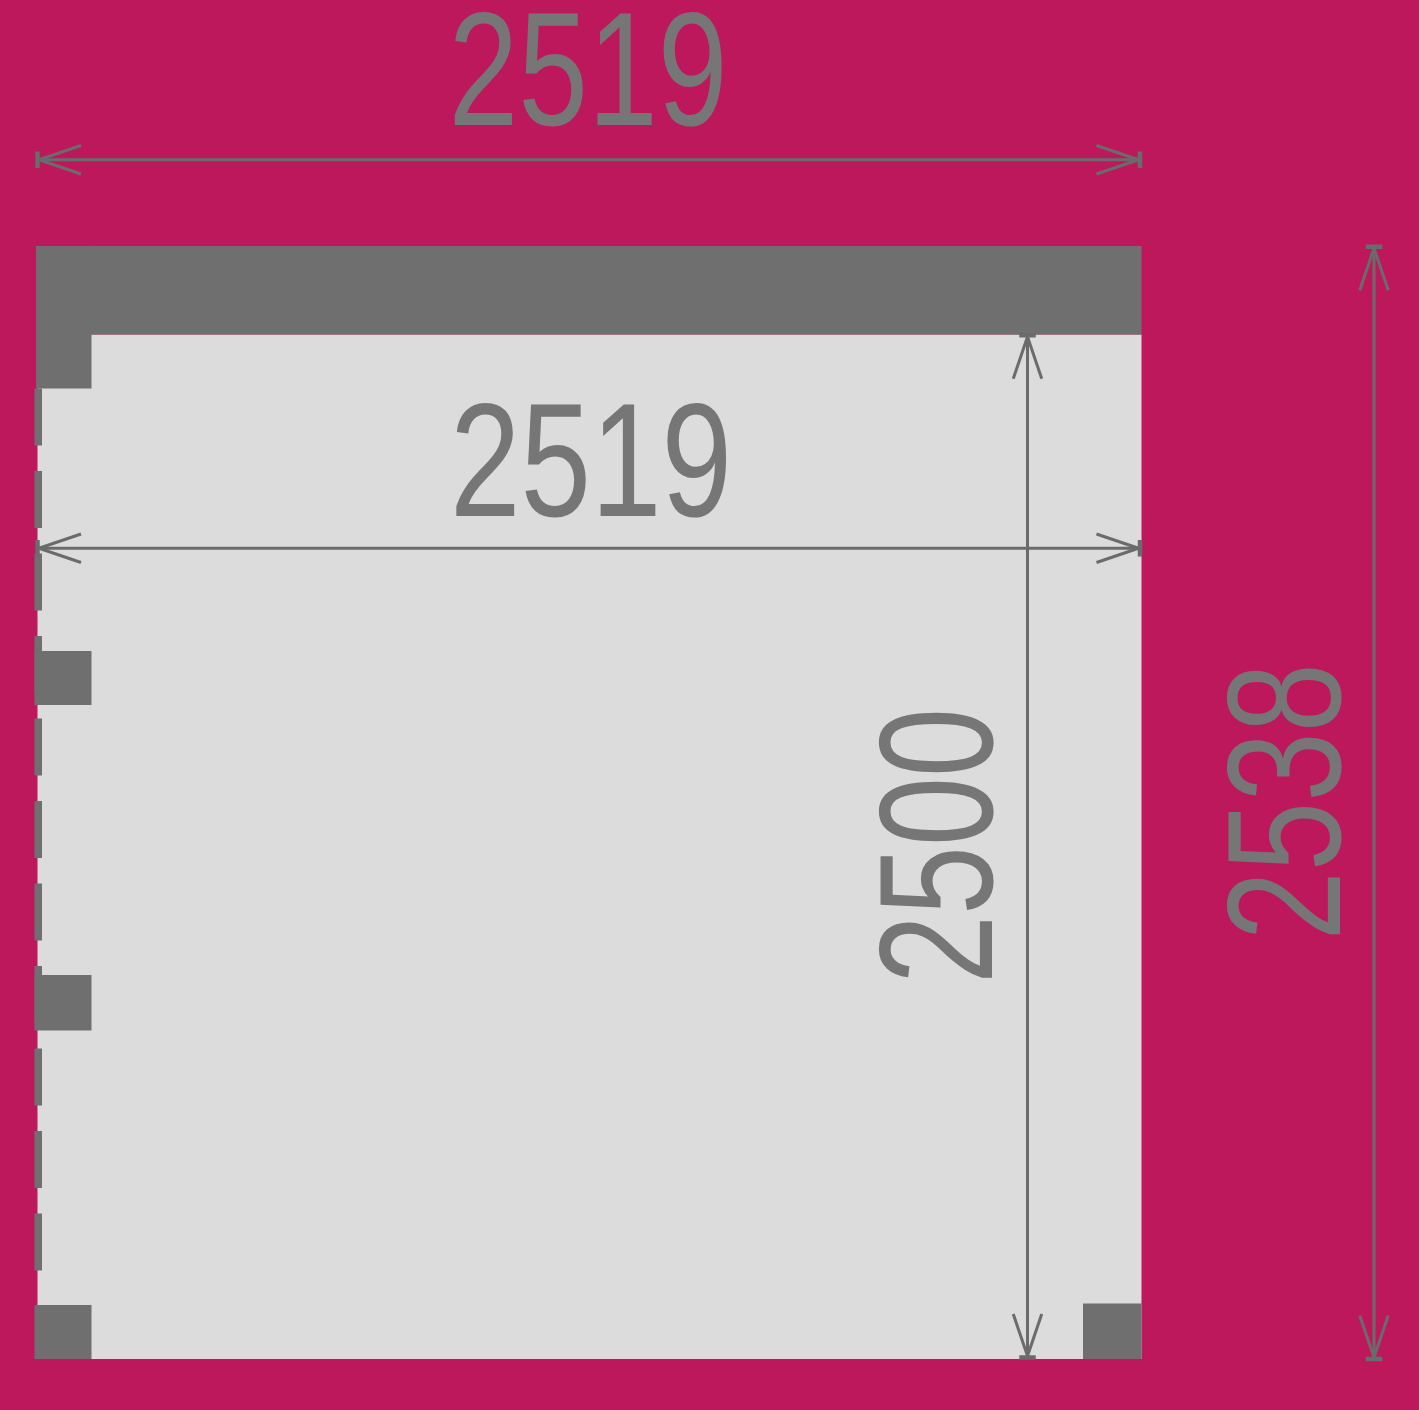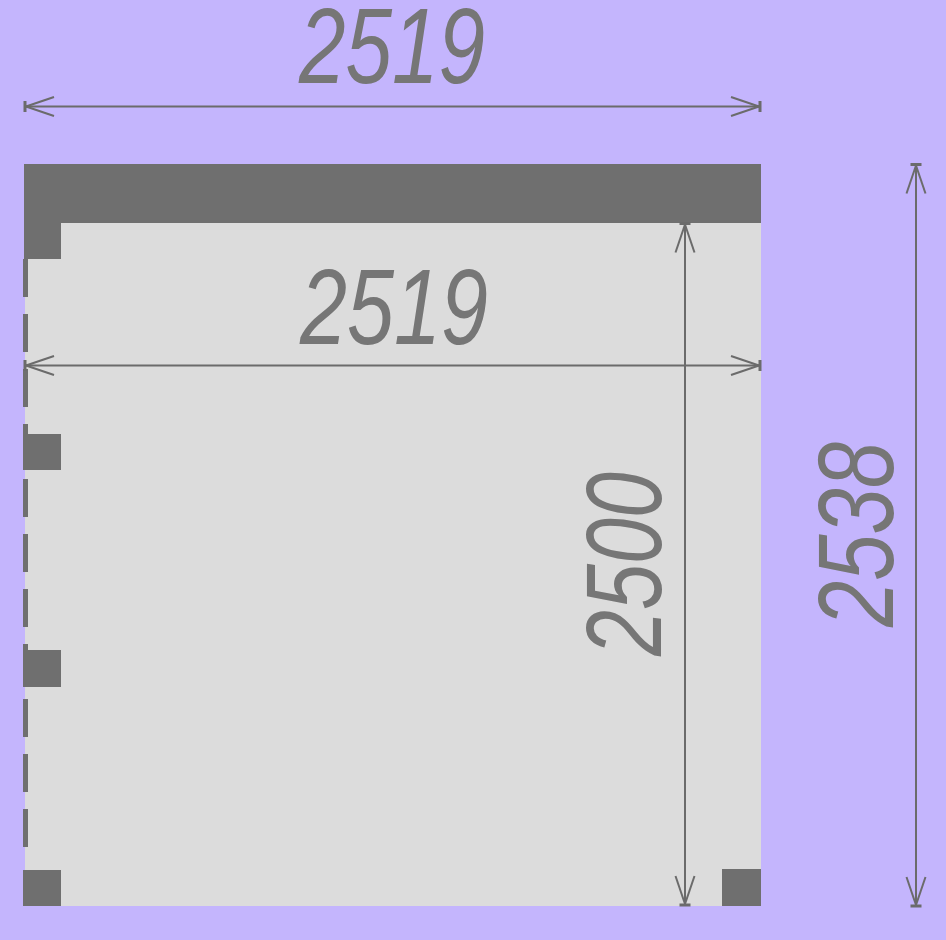--- a/index.html
+++ b/index.html
@@ -1,16 +1,16 @@
 <!DOCTYPE html>
 <html><head>
 <meta charset="utf-8">
 <style>
   html,body{margin:0;padding:0;background:#ffffff;}
-  .page{position:relative;width:946px;height:940px;background:#c4b5fd;overflow:hidden;font-style:italic;}
+  .page{position:relative;width:946px;height:940px;background:#be185d;overflow:hidden;}
   svg{display:block;}
   text{font-family:"Liberation Sans",sans-serif;fill:#767676;}
 </style>
 </head>
 <body>
 <div class="page">
 <svg width="946" height="940" viewBox="0 0 946 940" xmlns="http://www.w3.org/2000/svg">
   <defs>
     <g id="arrowL" stroke="#6b6b6b" stroke-width="2" fill="none">
       <line x1="1" y1="0" x2="29" y2="-9.5"></line>

